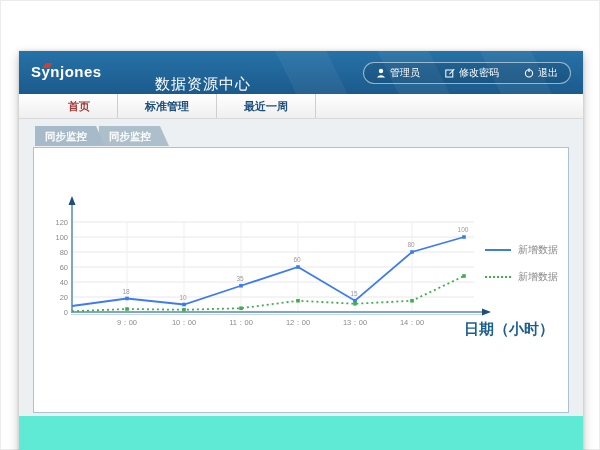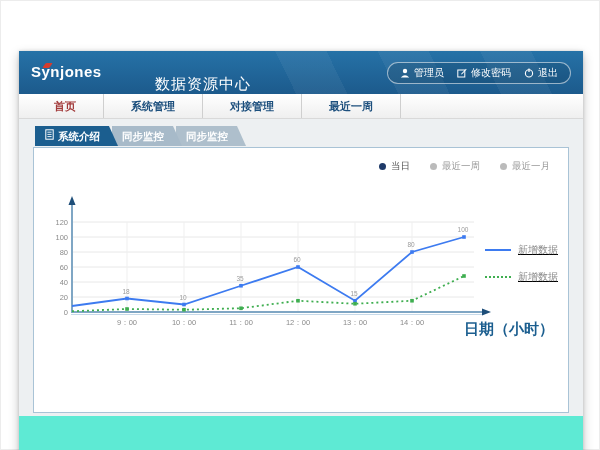--- a/index.html
+++ b/index.html
@@ -17,30 +17,30 @@
             display:flex; align-items:center; padding:0 12px; overflow:hidden; }
   .topbar::after { content:""; position:absolute; right:0; top:0; width:60%; height:100%;
             background:repeating-linear-gradient(64deg, rgba(255,255,255,0) 0 46px,
                        rgba(255,255,255,.05) 46px 92px); pointer-events:none; }
   .logo { position:relative; line-height:1.1; color:#fff; min-width:108px; }
   .logo-en { font-size:15px; font-weight:bold; letter-spacing:.5px; position:relative; }
   .logo-accent { position:absolute; left:13px; top:-1px; width:7px; height:5px;
                  background:#d43c2e; transform:skewX(-35deg); border-radius:1px; }
   .logo-cn { font-size:12px; font-weight:bold; letter-spacing:3px; }
   .app-title { color:#fff; font-size:15px; margin-left:16px; margin-top:24px; letter-spacing:1px; }
-  .user-pill { margin-left:auto; display:flex; align-items:center; gap:13px;
+  .user-pill { margin-left:auto; display:flex; align-items:center; gap:25px;
                border:1px solid rgba(255,255,255,.55); border-radius:11px;
                background:rgba(0,0,0,.10); padding:3px 12px; z-index:2; }
   .u-item { display:flex; align-items:center; gap:4px; color:#fff; font-size:10px; cursor:pointer; }
   .u-item svg { display:block; }
 
   
   .nav { position:absolute; left:0; top:43px; width:100%; height:25px;
          background:linear-gradient(#ffffff,#efefef); border-bottom:1px solid #d9d9d9;
-         display:flex; align-items:stretch; padding-left:8px; }
+         display:flex; align-items:stretch; padding-left:22px; }
   .nav-item { display:flex; align-items:center; padding:0 27px; font-size:11px; font-weight:bold;
               color:#1c4f7d; border-right:1px solid #cfcfcf; cursor:pointer; }
   .nav-item.active { color:#a23a3a; }
 
   
   .content { position:absolute; left:0; top:68px; width:100%; height:297px; background:#edf0f2; }
 
   .tabs { position:absolute; left:16px; top:7px; display:flex; height:20px; }
   .tab { height:20px; line-height:20px; color:#fff; font-size:10.5px; font-weight:bold;
          padding:0 18px 0 10px; margin-right:-6px; cursor:pointer;
@@ -56,21 +56,21 @@
   .filters { position:absolute; top:12px; right:18px; display:flex; gap:20px; }
   .filter { display:flex; align-items:center; gap:5px; font-size:9.5px; cursor:pointer; }
   .f-dot { width:7px; height:7px; border-radius:50%; background:#bbb; }
   .filter.selected .f-dot { background:#1e3a68; }
   .filter .f-label { color:#999; }
   .filter.selected .f-label { color:#555; }
 
   .ylabel { position:absolute; left:16px; top:28px; font-size:11px; font-weight:bold; color:#1b5e8f; }
   .chart-svg { position:absolute; left:8px; top:44px; width:460px; height:160px; }
 
-  .legend { position:absolute; right:10px; top:95px; display:flex; flex-direction:column; gap:13px;text-decoration:underline; }
+  .legend { position:absolute; right:10px; top:95px; display:flex; flex-direction:column; gap:13px; }
   .legend-item { display:flex; align-items:center; gap:7px; font-size:10px; color:#8a8a8a; cursor:pointer; }
   .l-solid { width:26px; border-top:2px solid #3d7bf0; }
   .l-dotted { width:26px; border-top:2px dotted #3fae50; }
 
   .xlabel { position:absolute; left:430px; top:172px; font-size:15px; font-weight:bold; color:#1b5e8f; }
 
   .note { position:absolute; left:32px; right:16px; top:210px; font-size:9px; color:#888; line-height:1.4; }
   .note-prefix { color:#c23030; }
 </style>
 </head>
@@ -114,63 +114,37 @@
                 <line x1="5" y1="0.6" x2="5" y2="4" stroke="#fff" stroke-width="1.2"></line>
               </svg>
           </span>
           <span>退出</span>
         </span>
       </div>
     </header>
 
     <nav class="nav">
       <div class="nav-item active">首页</div>
-      <div class="nav-item">系统管理</div>
-      <div class="nav-item">对接管理</div>
+      <div class="nav-item">标准管理</div>
       <div class="nav-item">最近一周</div>
     </nav>
 
     <div class="content">
 
       <div class="tabs">
-        <div class="tab active">
-          <span>
-            <svg width="9" height="11" viewBox="0 0 9 11">
-                <rect x="0.8" y="0.8" width="7.4" height="9.4" fill="none" stroke="#fff" stroke-width="1"></rect>
-                <line x1="2.4" y1="3.2" x2="6.6" y2="3.2" stroke="#fff" stroke-width="0.9"></line>
-                <line x1="2.4" y1="5.4" x2="6.6" y2="5.4" stroke="#fff" stroke-width="0.9"></line>
-                <line x1="2.4" y1="7.6" x2="6.6" y2="7.6" stroke="#fff" stroke-width="0.9"></line>
-              </svg>
-          </span>
-          <span>系统介绍</span>
-        </div>
         <div class="tab inactive1">
           <span>同步监控</span>
         </div>
         <div class="tab inactive2">
           <span>同步监控</span>
         </div>
       </div>
 
       <div class="panel">
 
-        <div class="filters">
-          <span class="filter selected">
-            <span class="f-dot"></span>
-            <span class="f-label">当日</span>
-          </span>
-          <span class="filter">
-            <span class="f-dot"></span>
-            <span class="f-label">最近一周</span>
-          </span>
-          <span class="filter">
-            <span class="f-dot"></span>
-            <span class="f-label">最近一月</span>
-          </span>
-        </div>
 
 
         <svg class="chart-svg" viewBox="0 0 460 160">
             <text x="26" y="122.6" text-anchor="end" font-size="7.5" fill="#8a8a8a">0</text>
             <line x1="30" y1="105" x2="432" y2="105" stroke="#e8e8e8" stroke-width="1"></line>
             <text x="26" y="107.6" text-anchor="end" font-size="7.5" fill="#8a8a8a">20</text>
             <line x1="30" y1="90" x2="432" y2="90" stroke="#e8e8e8" stroke-width="1"></line>
             <text x="26" y="92.6" text-anchor="end" font-size="7.5" fill="#8a8a8a">40</text>
             <line x1="30" y1="75" x2="432" y2="75" stroke="#e8e8e8" stroke-width="1"></line>
             <text x="26" y="77.6" text-anchor="end" font-size="7.5" fill="#8a8a8a">60</text>

